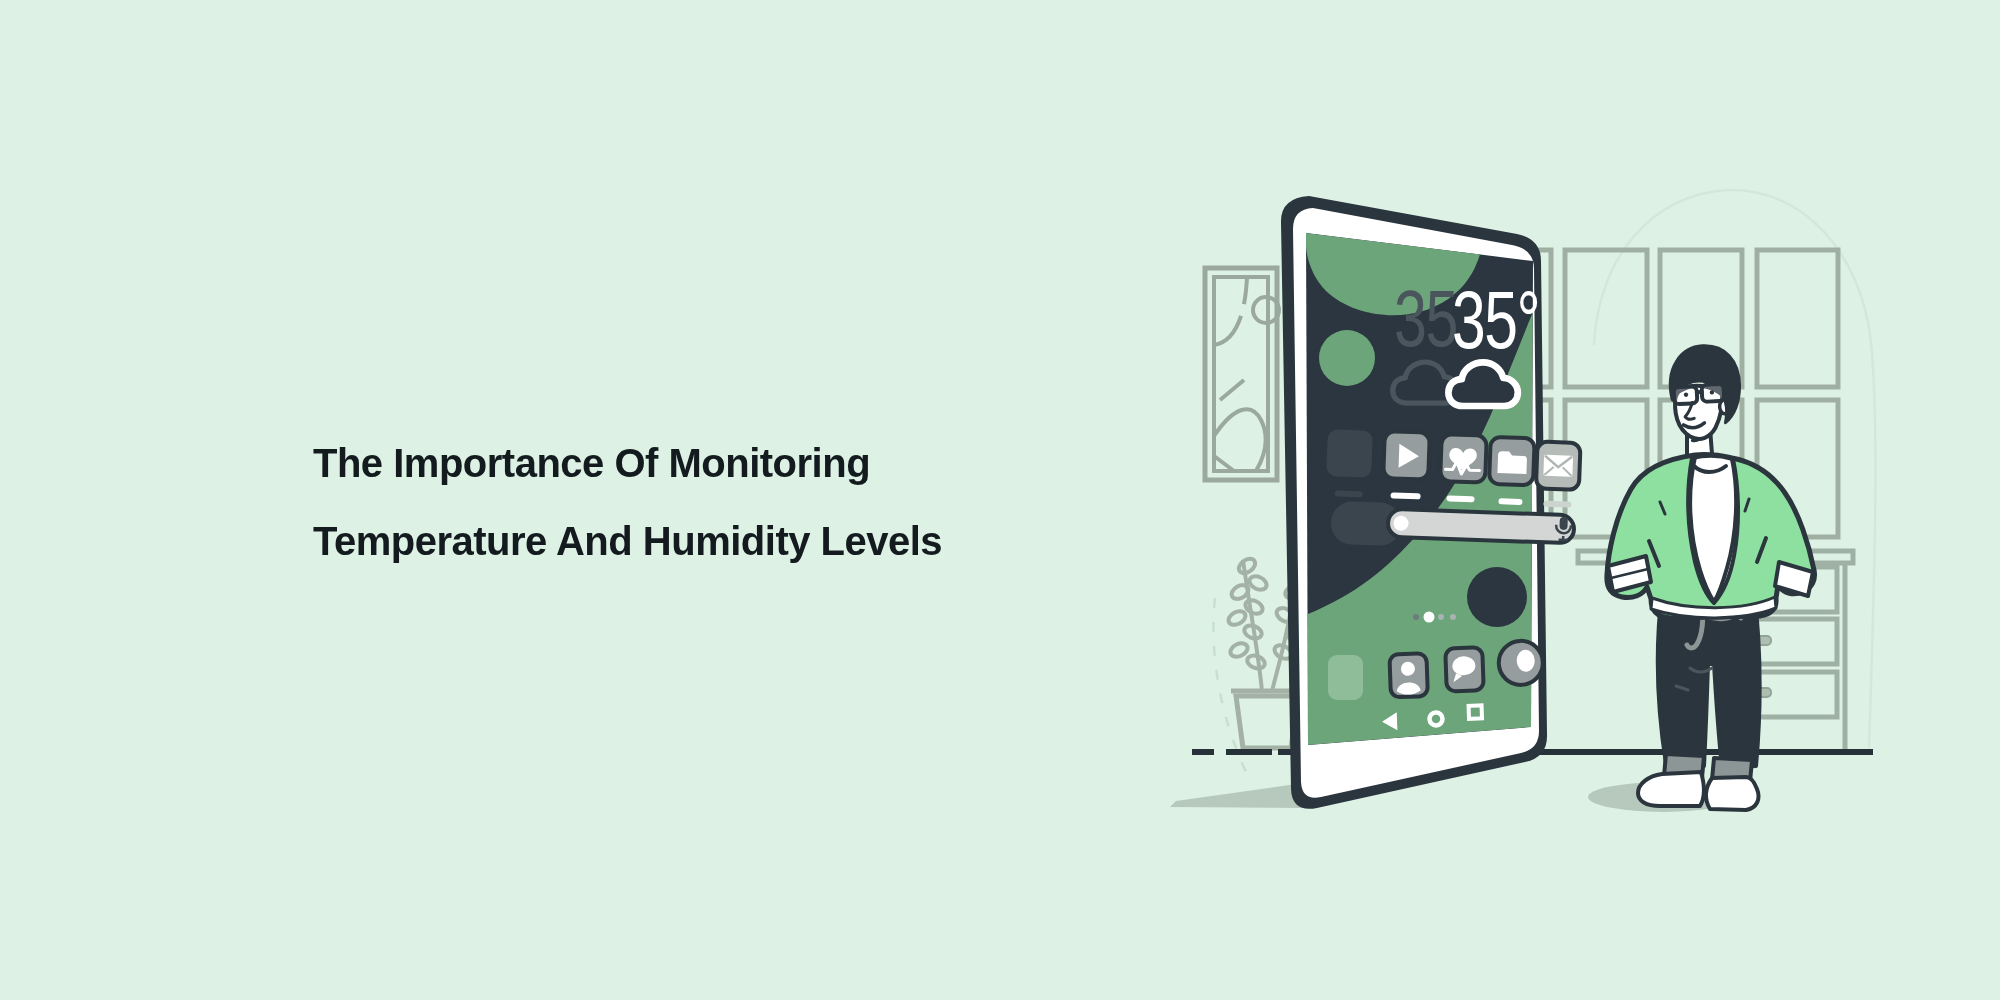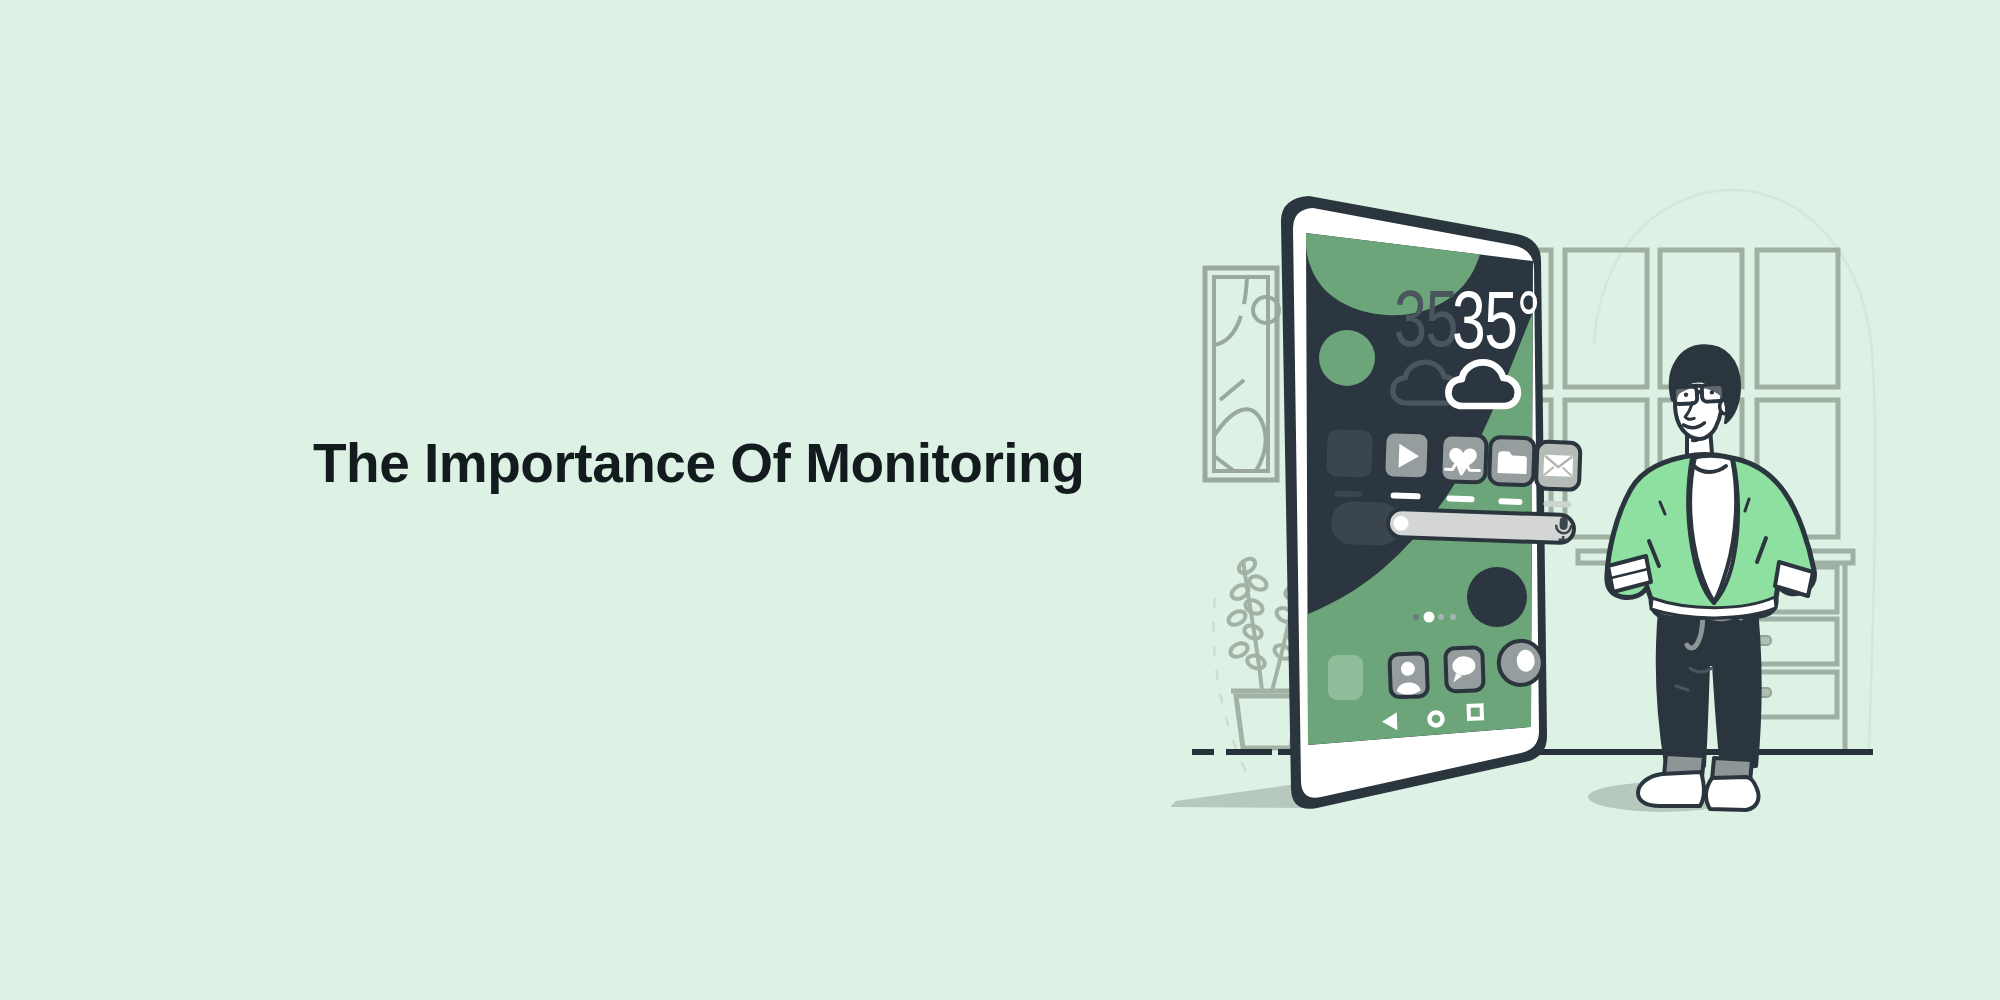--- a/index.html
+++ b/index.html
@@ -3,31 +3,32 @@
 <meta charset="utf-8">
 <style>
   html,body{margin:0;padding:0;}
   body{
     width:2000px;height:1000px;position:relative;overflow:hidden;
     background:#ddf2e5;
     font-family:"Liberation Sans",sans-serif;
   }
   .banner-title{
     position:absolute;left:313px;top:424px;
-    font-weight:bold;font-size:55px;line-height:78px;letter-spacing:-0.5px;
+    font-weight:bold;font-size:40px;line-height:78px;letter-spacing:-0.5px;
     color:#141b1f;white-space:nowrap;
   }
   .illu{position:absolute;left:0;top:0;}
   svg text{font-family:"Liberation Sans",sans-serif;}
 </style>
 </head>
 <body>
 
 <div class="banner-title">
   <div>The Importance Of Monitoring</div>
+  <div>Temperature And Humidity Levels</div>
 </div>
 
 <svg class="illu" width="2000" height="1000" viewBox="0 0 2000 1000">
   <defs>
     <clipPath id="screenClip">
       <path d="M 1306,233 L 1533,261 L 1531,727 L 1308,745 Z"></path>
     </clipPath>
   </defs>
 
   <g fill="none" stroke="#d3e8da" stroke-width="2.5">

